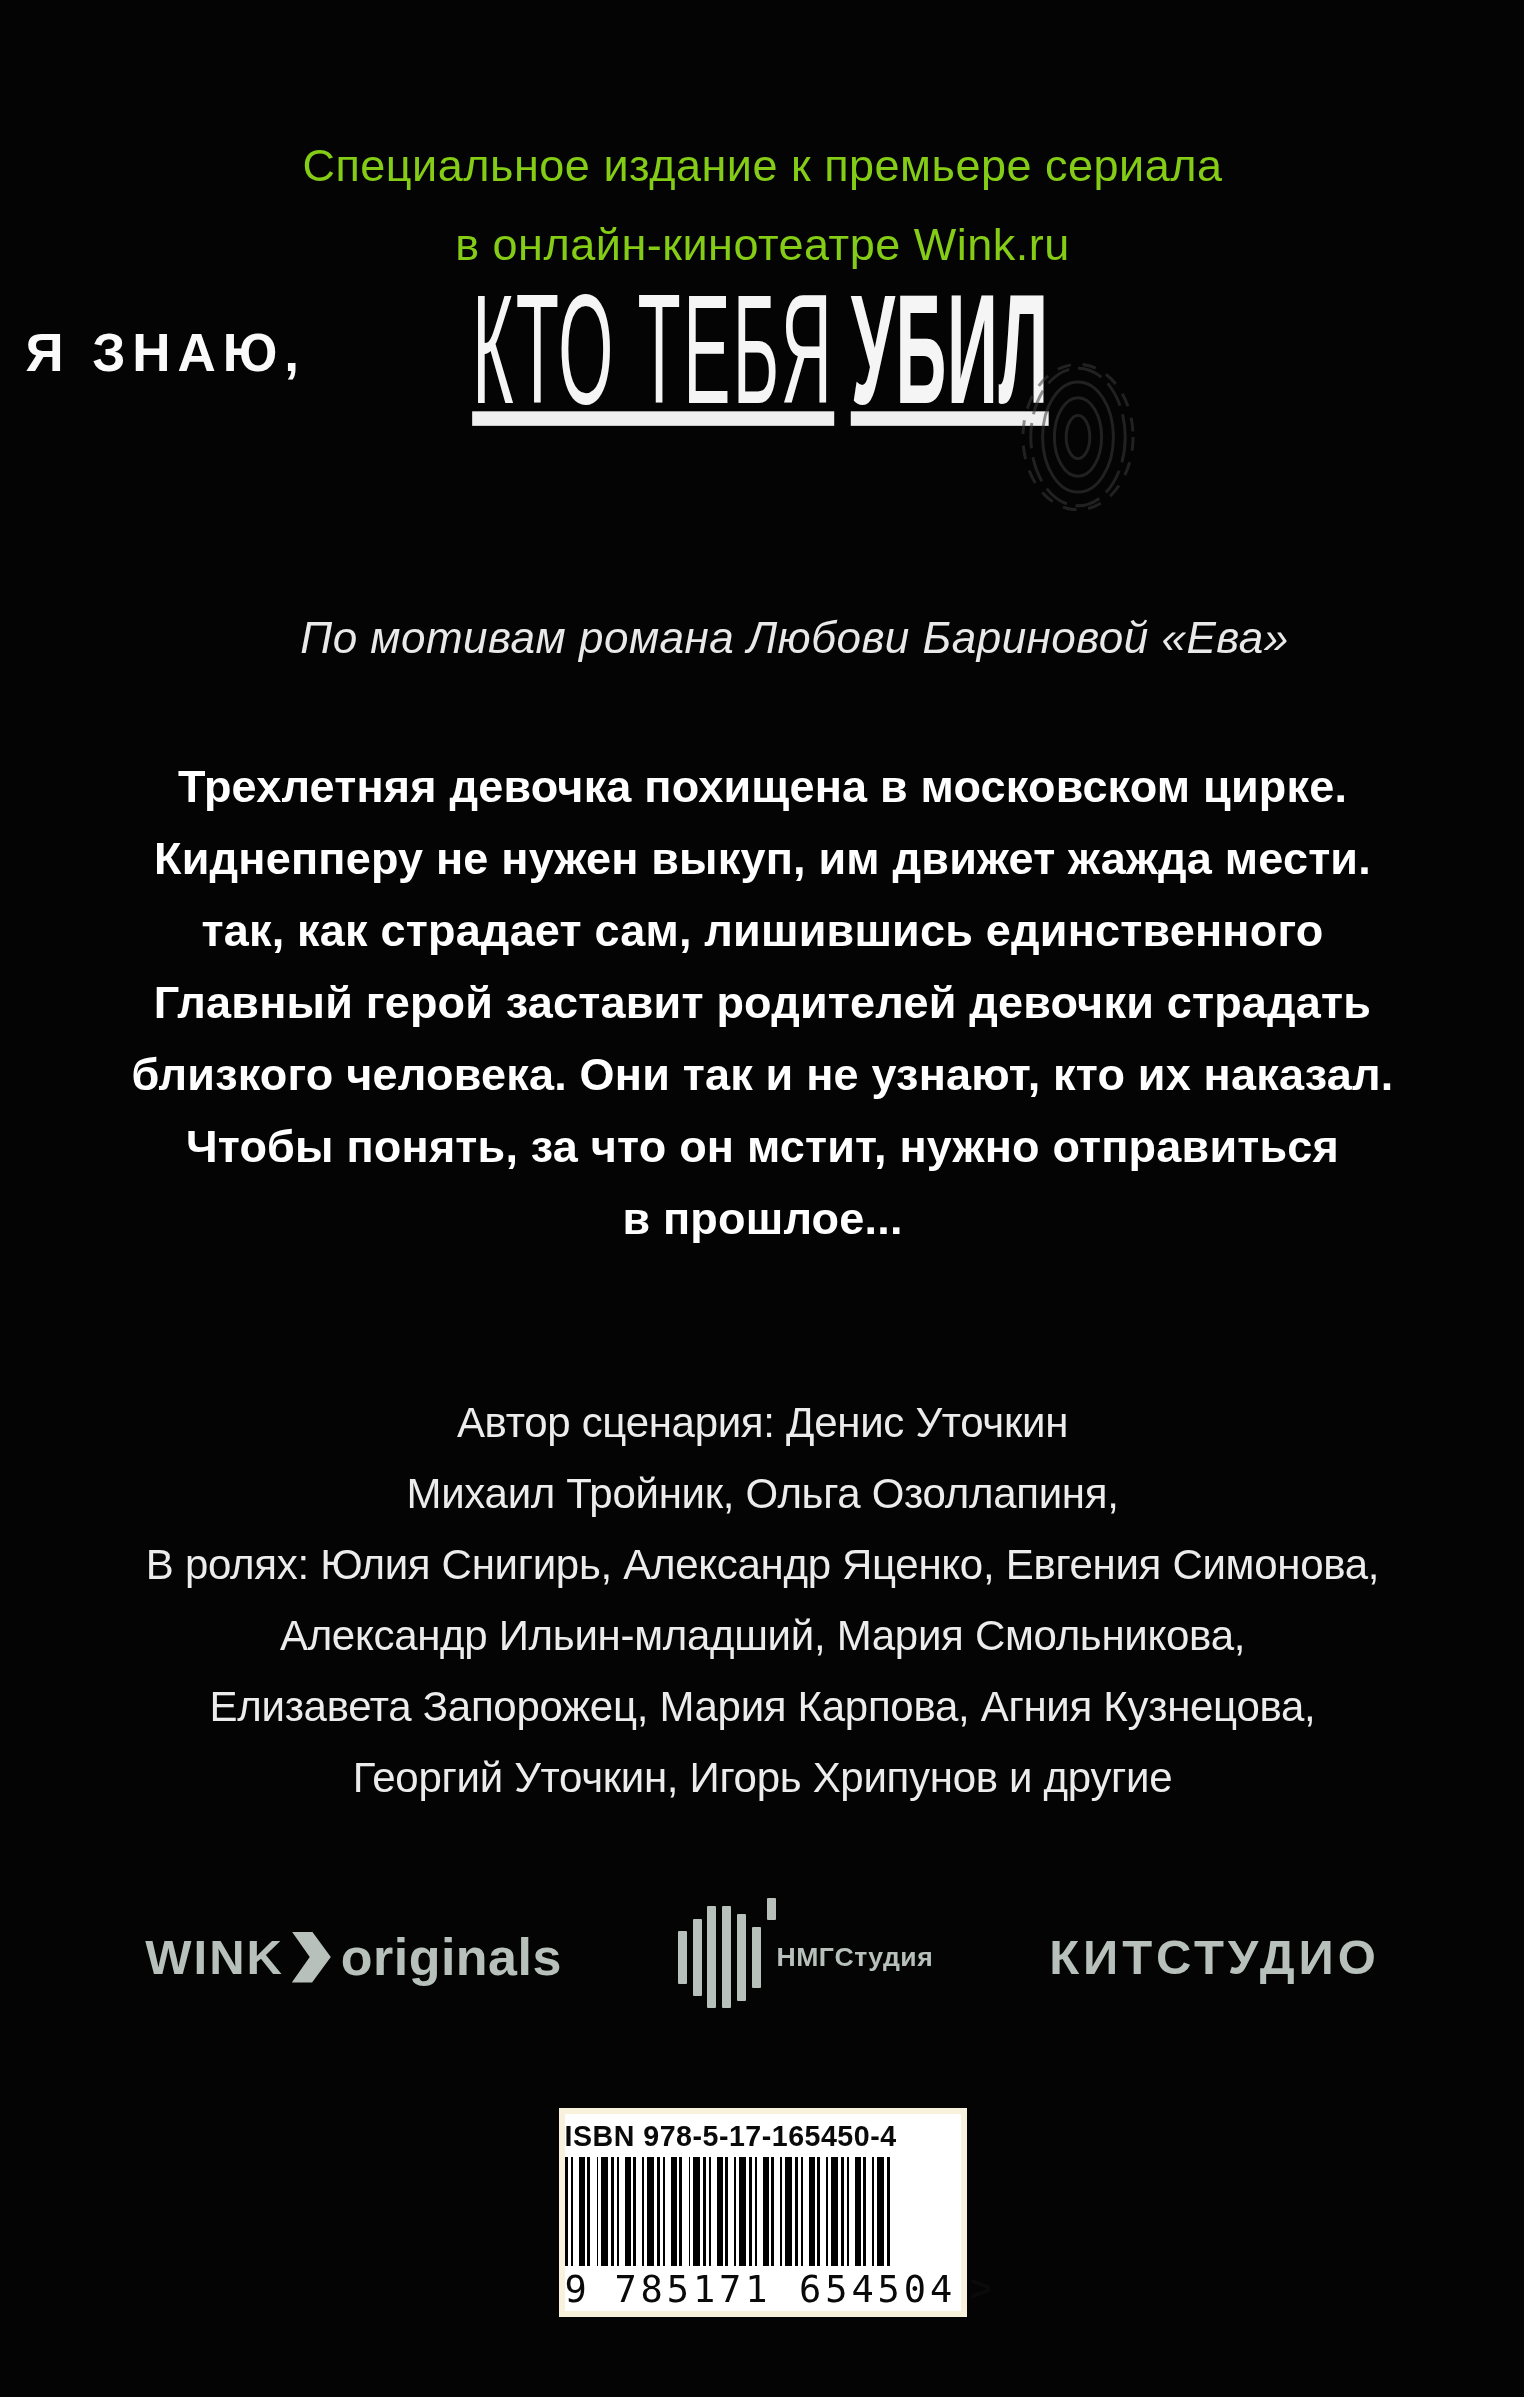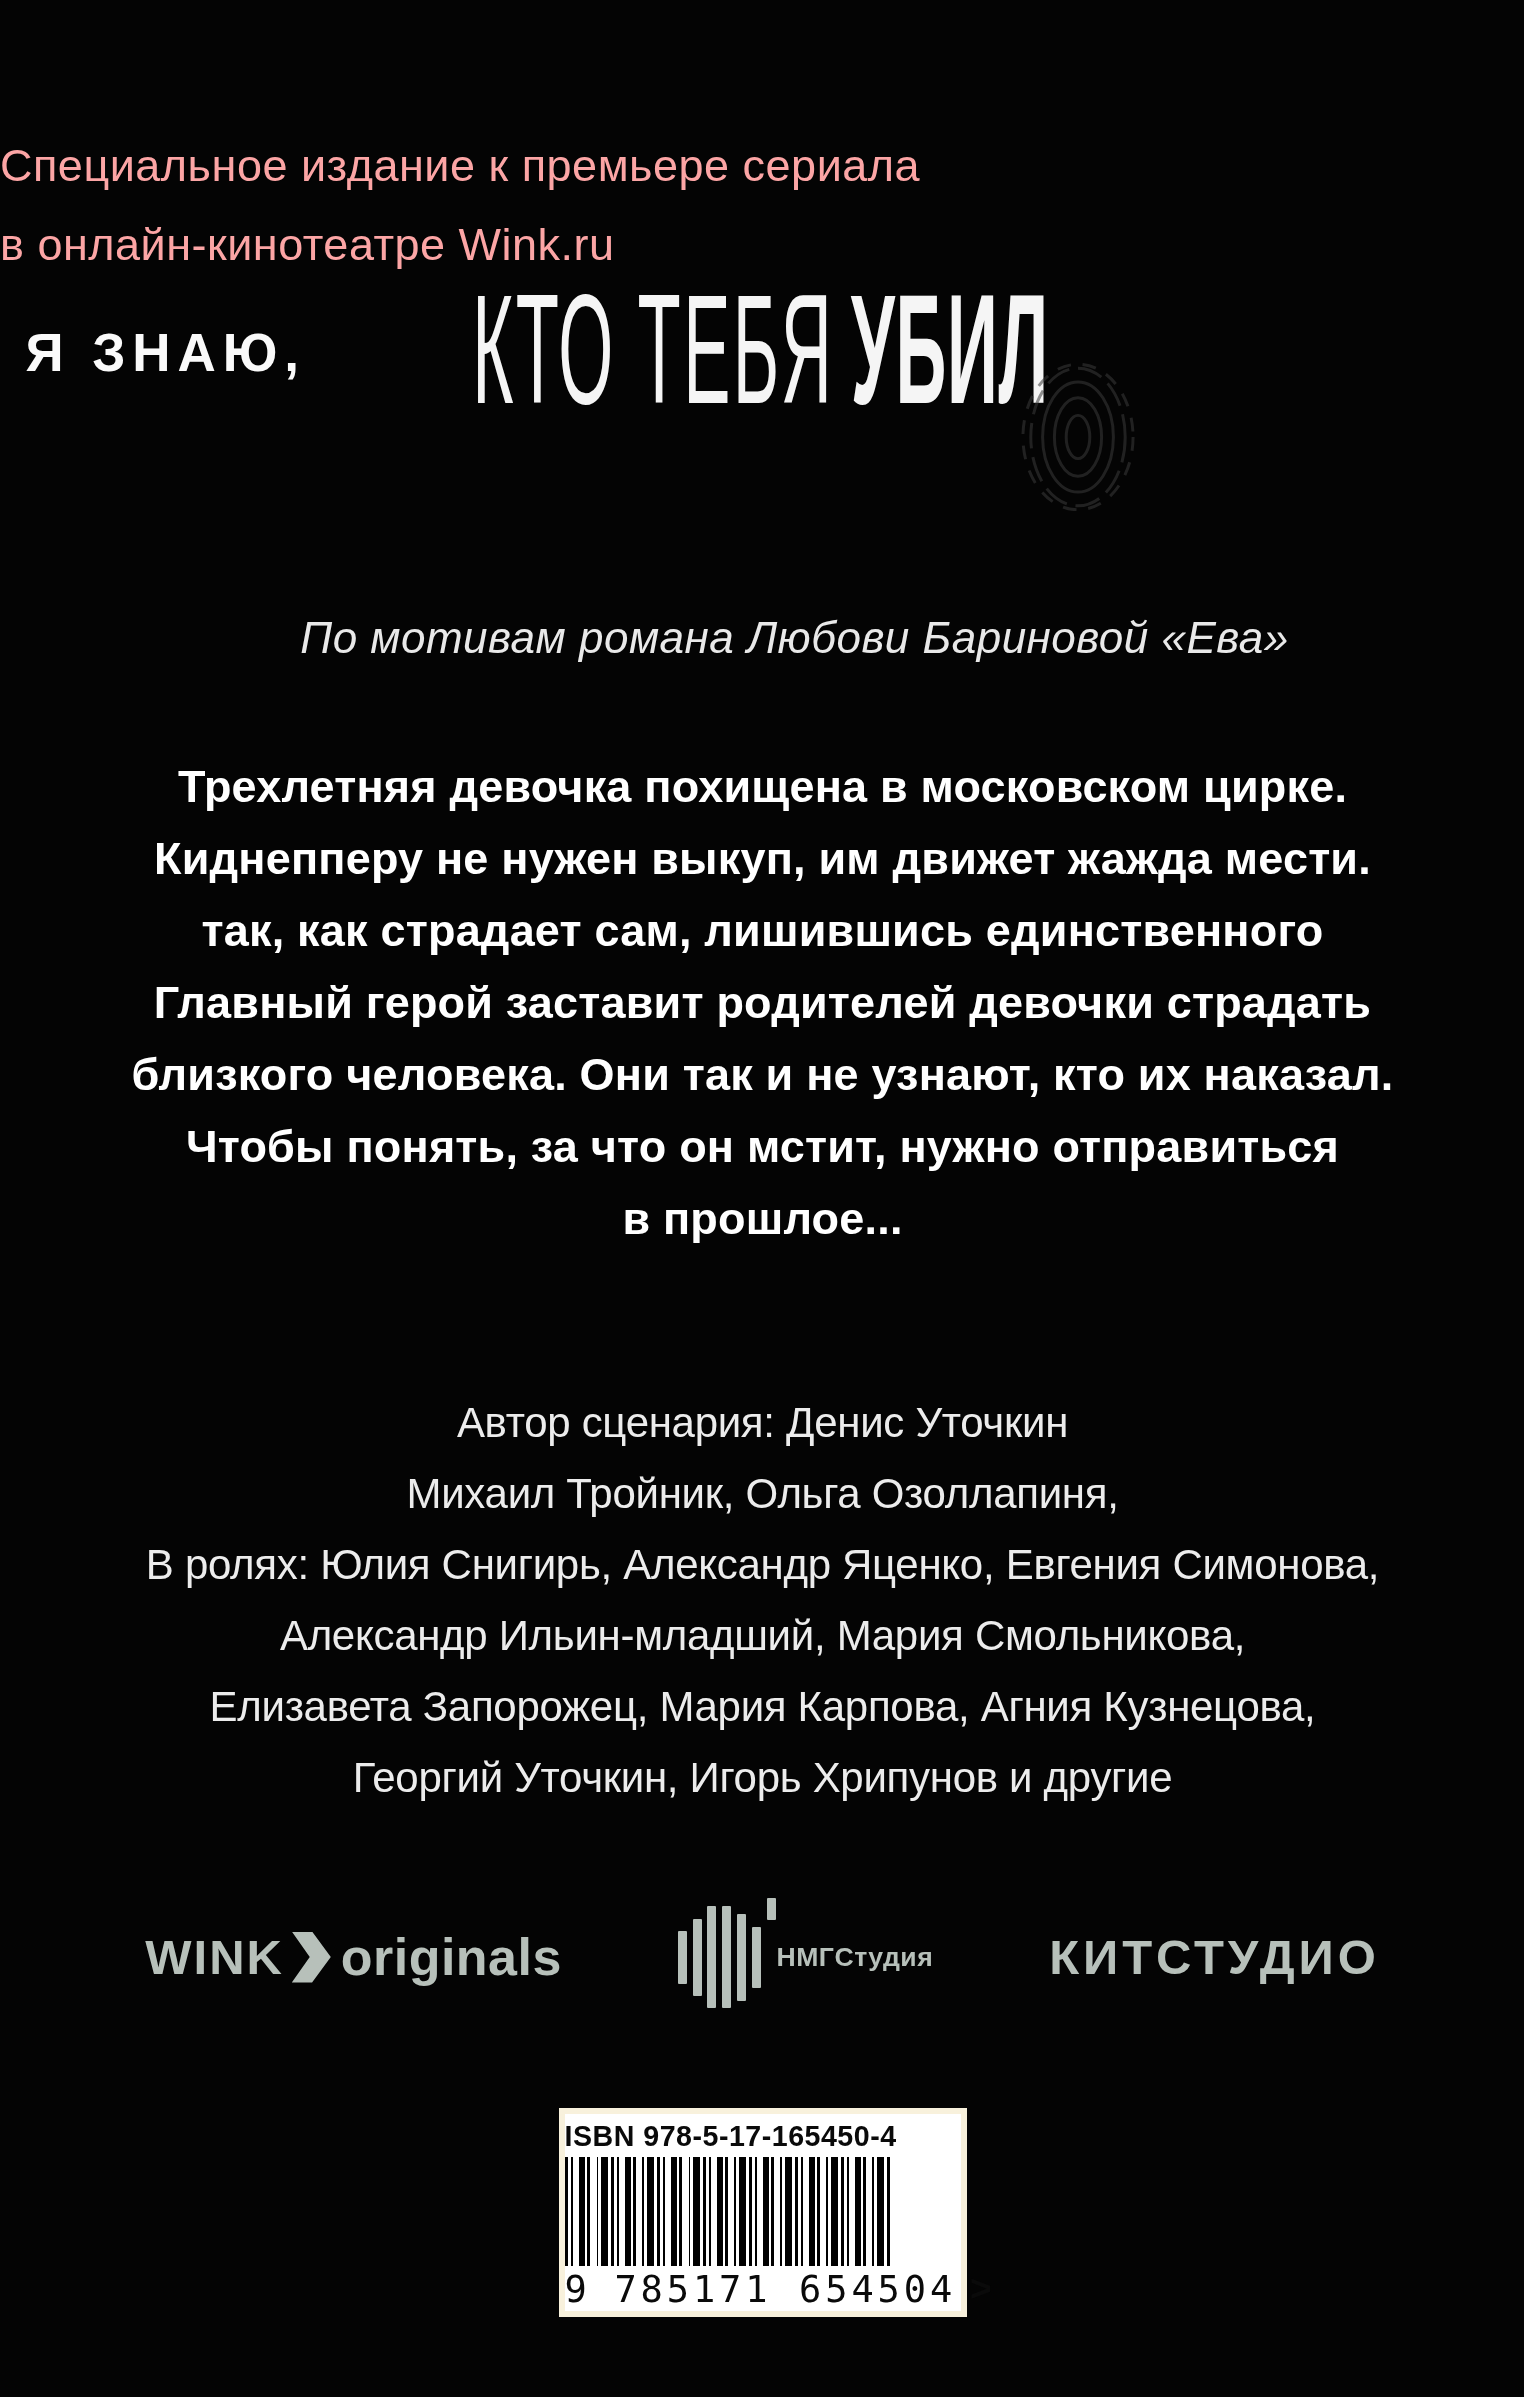--- a/index.html
+++ b/index.html
@@ -7,35 +7,36 @@
     position:relative;
     width:1525px;height:2398px;
     background:#040404;
     font-family:"Liberation Sans", sans-serif;
     color:#f0f0f0;
     overflow:hidden;
   }
   
   .header{
     position:absolute;top:126px;left:0;width:100%;
+    text-align:center;
     font-size:45px;line-height:79px;font-weight:400;
-    color:#fca5a5;letter-spacing:0.5px;
+    color:#84cc16;letter-spacing:0.5px;
   }
   
   .title-block{
     position:absolute;top:278px;left:0;width:100%;
     display:flex;flex-direction:row;align-items:center;
   }
   .title-line1{
     font-size:53px;font-weight:700;letter-spacing:6.9px;
     color:#fafafa;transform:translateX(25.6px);
     margin-bottom:9.9px;
   }
   .title-line2-wrap{
-    height:158px;display:flex;justify-content:flex-start;align-items:flex-start;
+    height:158px;display:flex;justify-content:flex-start;align-items:flex-start;text-decoration:underline;
   }
   .title-line2{
     display:flex;align-items:flex-start;white-space:nowrap;
     font-size:118px;line-height:108px;
     transform:scale(0.60,1.32);transform-origin:center top;
     color:#f5f5f5;
   }
   .title-thin{font-weight:400;letter-spacing:3.9px;}
   .title-bold{font-weight:700;letter-spacing:1px;margin-left:27.6px;}
   .fingerprint{

